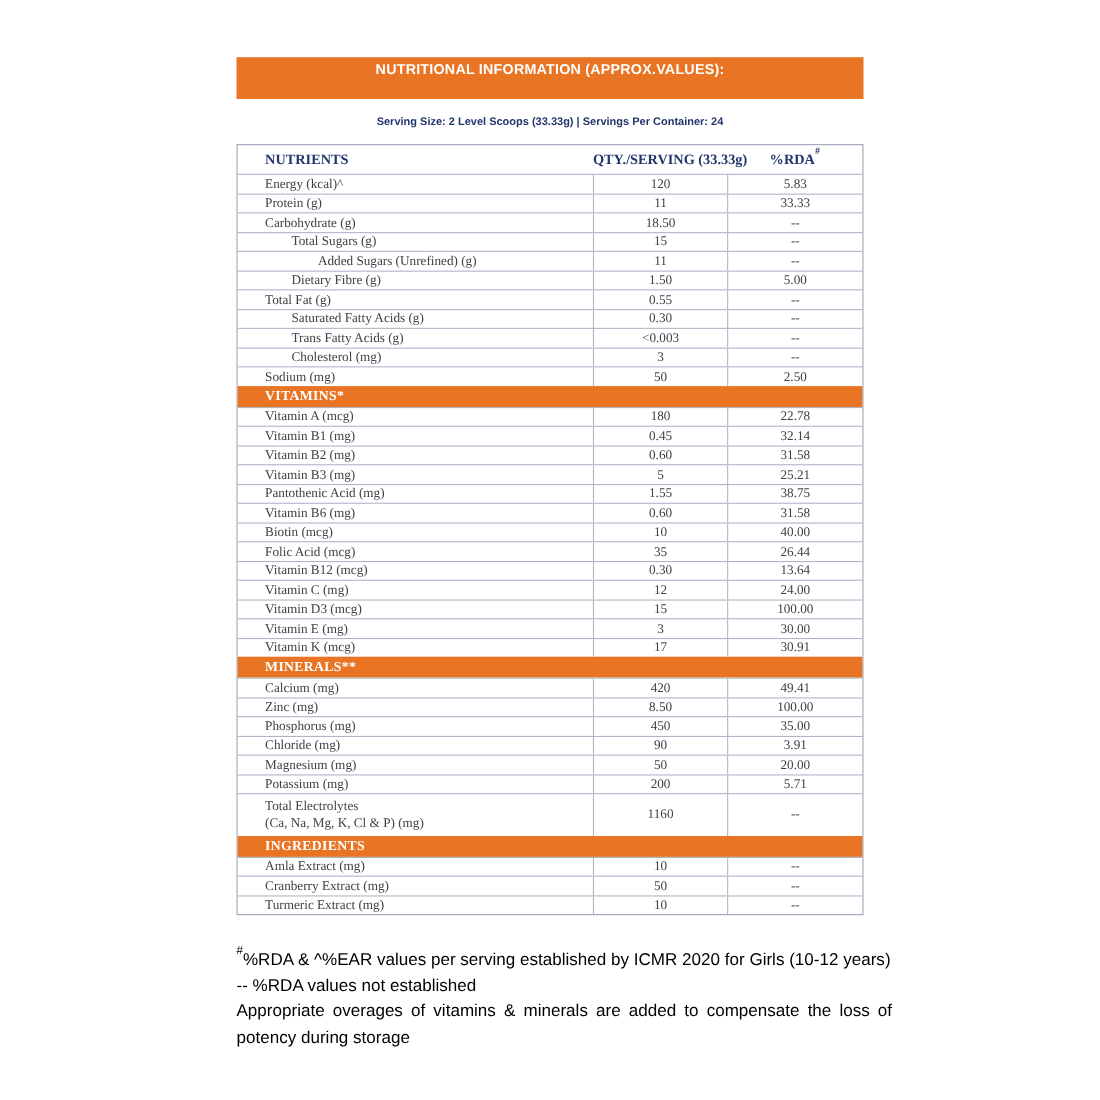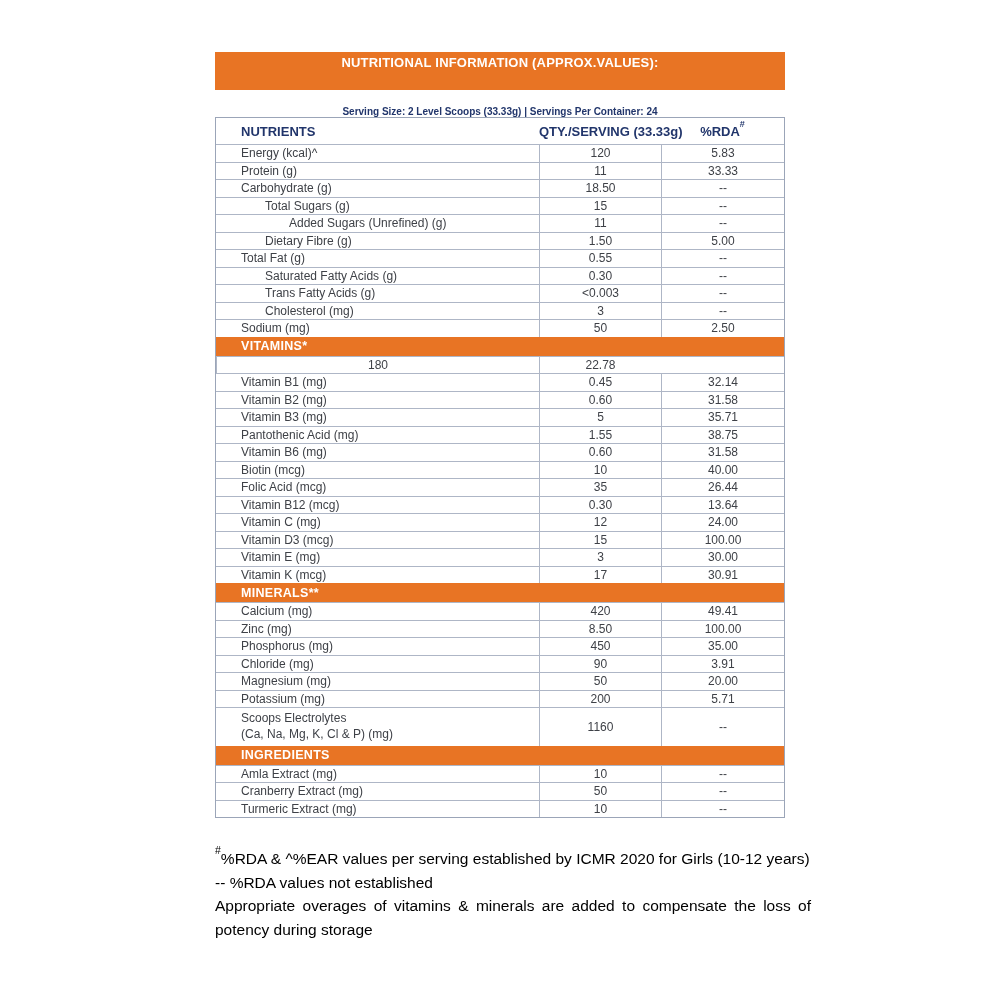--- a/index.html
+++ b/index.html
@@ -24,21 +24,23 @@
     line-height: 21px;
   }
   .serving-line {
     margin-top: 16px;
     color: #21356B;
     font-weight: bold;
     font-size: 10px;
     text-align: center;
   }
   .ntable {
+    margin-top: 14px;
     border: 1px solid #9ba5b8;
+    font-family: Liberation Serif, serif;
   }
   .thead {
     display: grid;
     grid-template-columns: 323px 122px 1fr;
     height: 26px;
     align-items: center;
     color: #21356B;
     font-weight: bold;
     font-size: 13px;
   }
@@ -175,20 +177,23 @@
         </div>
         <div class="trow">
           <div class="cell-label ind0">
             <span>Sodium (mg)</span>
           </div>
           <div class="cell-qty">50</div>
           <div class="cell-rda">2.50</div>
         </div>
         <div class="section-bar">VITAMINS*</div>
         <div class="trow">
+          <div class="cell-label ind0">
+            <span>Vitamin A (mcg)</span>
+          </div>
           <div class="cell-qty">180</div>
           <div class="cell-rda">22.78</div>
         </div>
         <div class="trow">
           <div class="cell-label ind0">
             <span>Vitamin B1 (mg)</span>
           </div>
           <div class="cell-qty">0.45</div>
           <div class="cell-rda">32.14</div>
         </div>
@@ -197,21 +202,21 @@
             <span>Vitamin B2 (mg)</span>
           </div>
           <div class="cell-qty">0.60</div>
           <div class="cell-rda">31.58</div>
         </div>
         <div class="trow">
           <div class="cell-label ind0">
             <span>Vitamin B3 (mg)</span>
           </div>
           <div class="cell-qty">5</div>
-          <div class="cell-rda">35.71</div>
+          <div class="cell-rda">25.21</div>
         </div>
         <div class="trow">
           <div class="cell-label ind0">
             <span>Pantothenic Acid (mg)</span>
           </div>
           <div class="cell-qty">1.55</div>
           <div class="cell-rda">38.75</div>
         </div>
         <div class="trow">
           <div class="cell-label ind0">
@@ -307,21 +312,21 @@
         </div>
         <div class="trow">
           <div class="cell-label ind0">
             <span>Potassium (mg)</span>
           </div>
           <div class="cell-qty">200</div>
           <div class="cell-rda">5.71</div>
         </div>
         <div class="trow tall">
           <div class="cell-label ind0">
-            <span>Scoops Electrolytes</span>
+            <span>Total Electrolytes</span>
             <span>(Ca, Na, Mg, K, Cl &amp; P) (mg)</span>
           </div>
           <div class="cell-qty">1160</div>
           <div class="cell-rda">--</div>
         </div>
         <div class="section-bar">INGREDIENTS</div>
         <div class="trow">
           <div class="cell-label ind0">
             <span>Amla Extract (mg)</span>
           </div>

